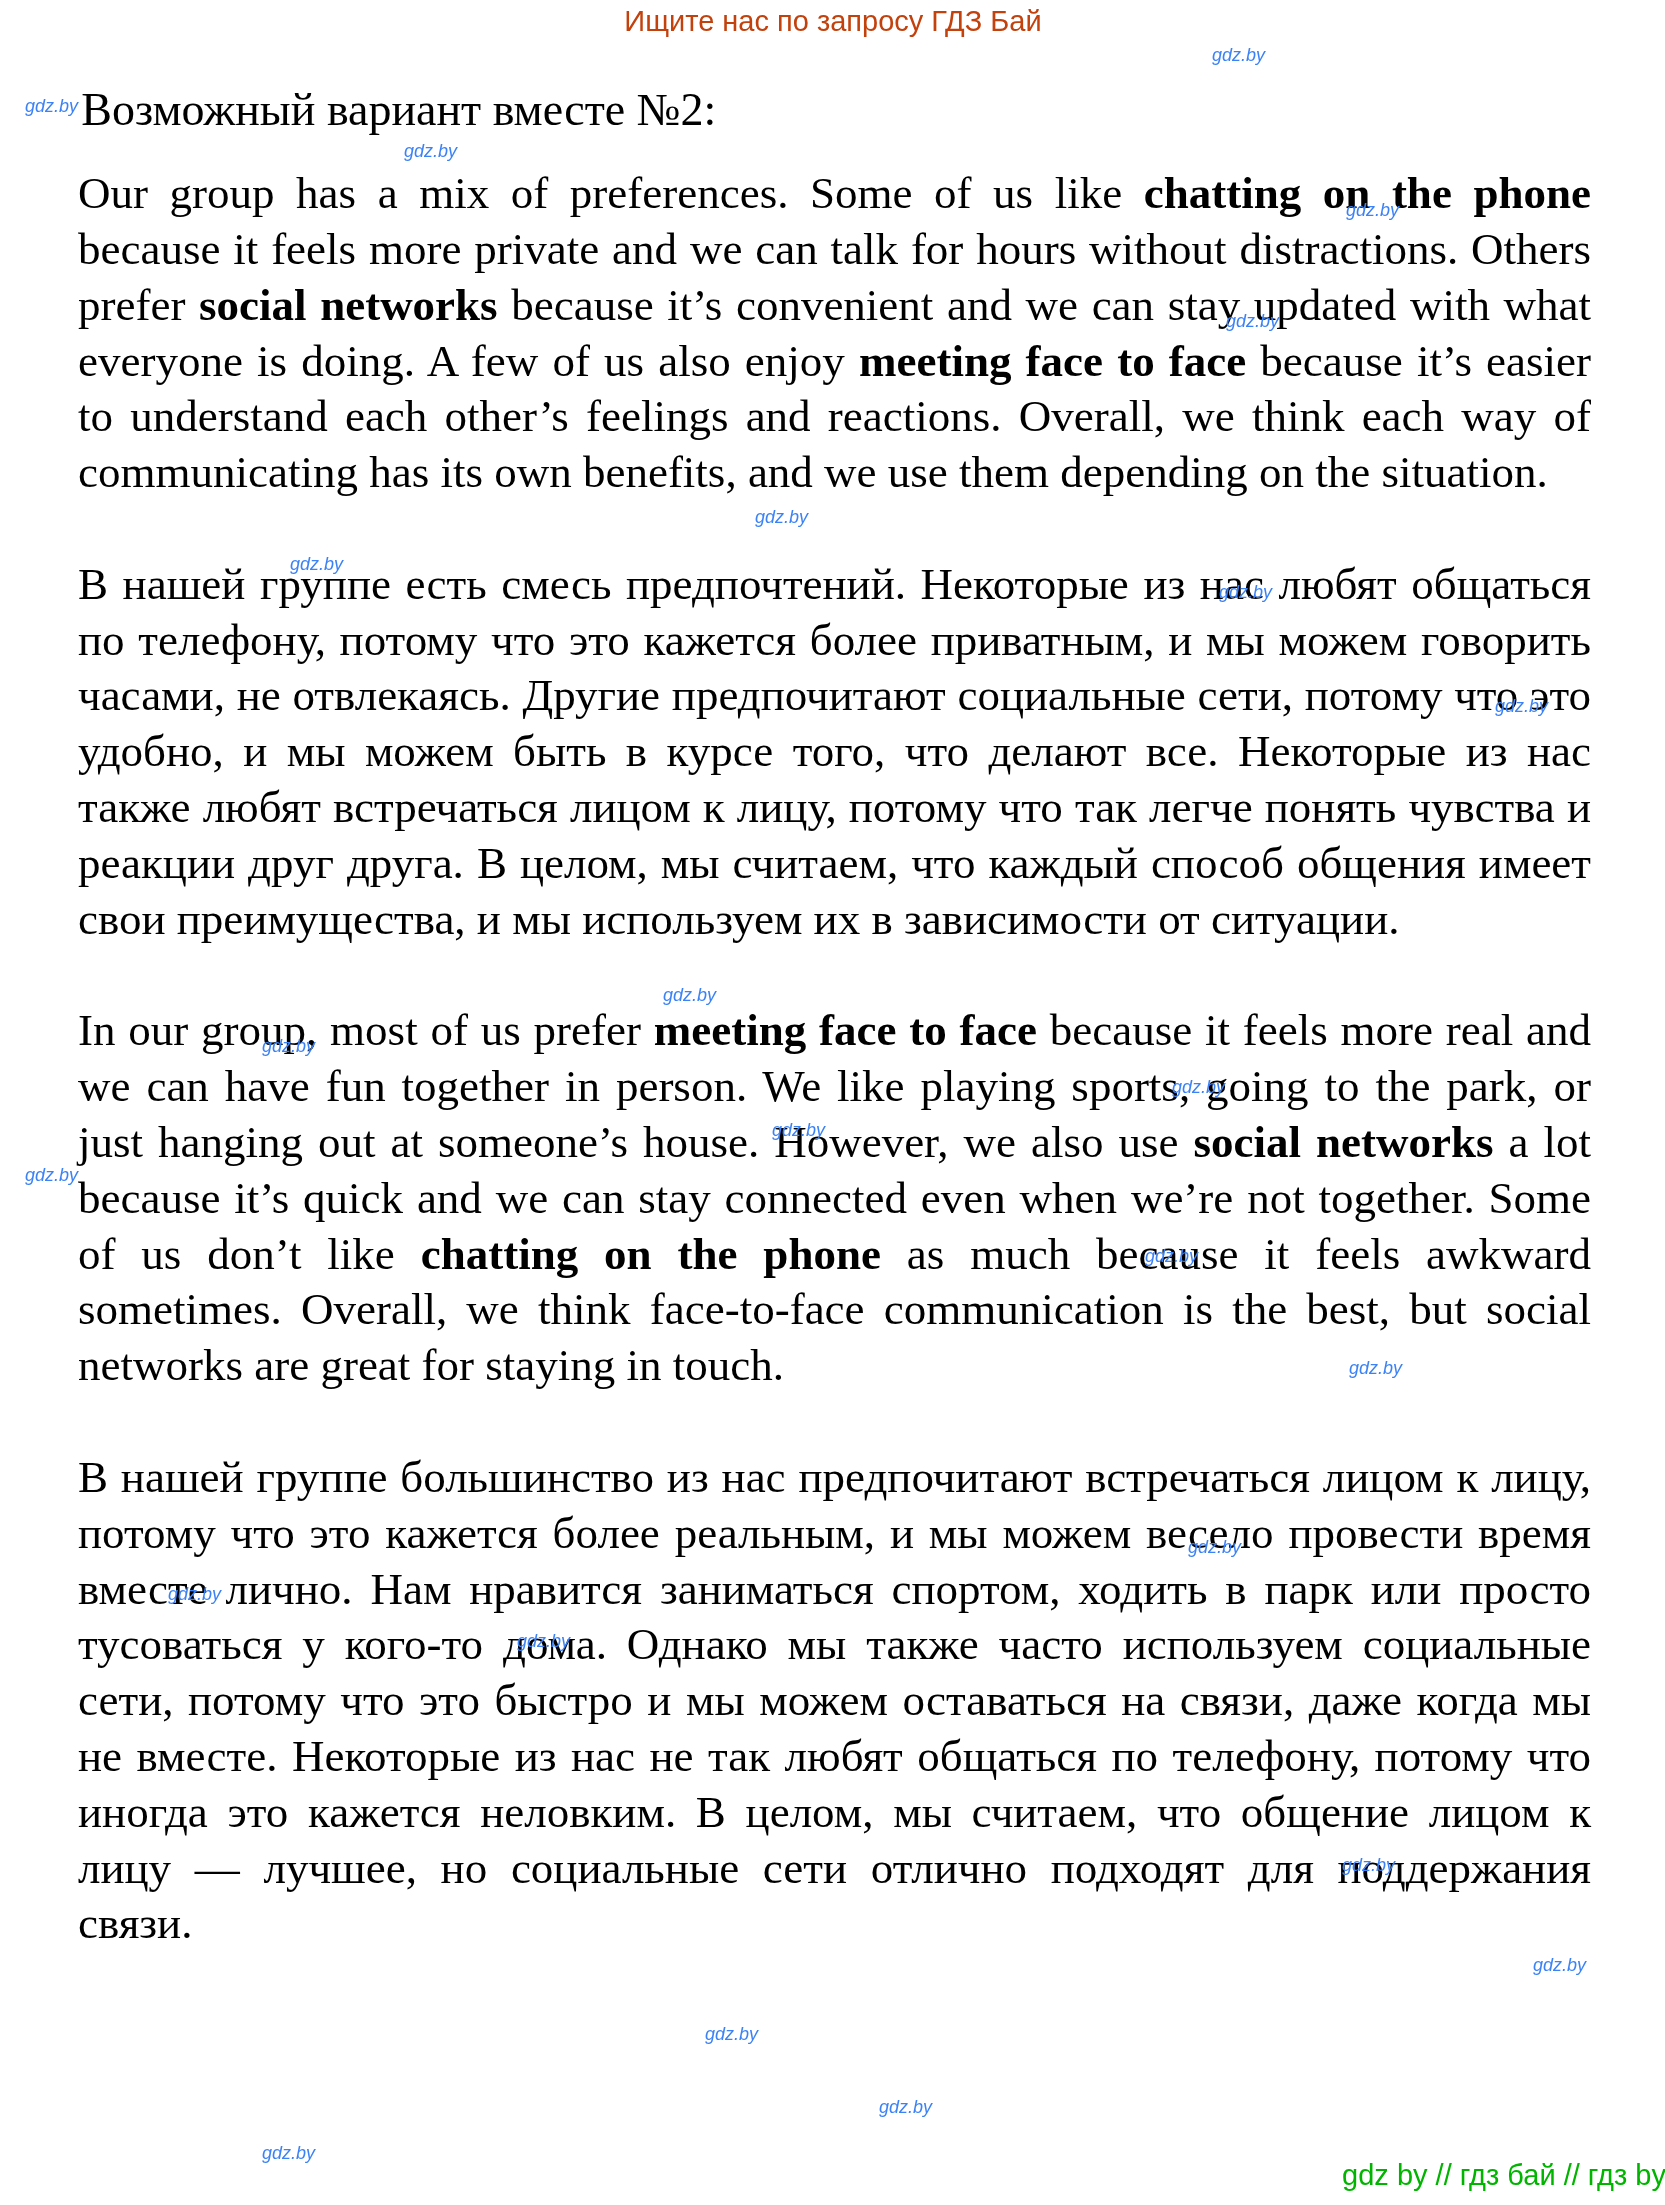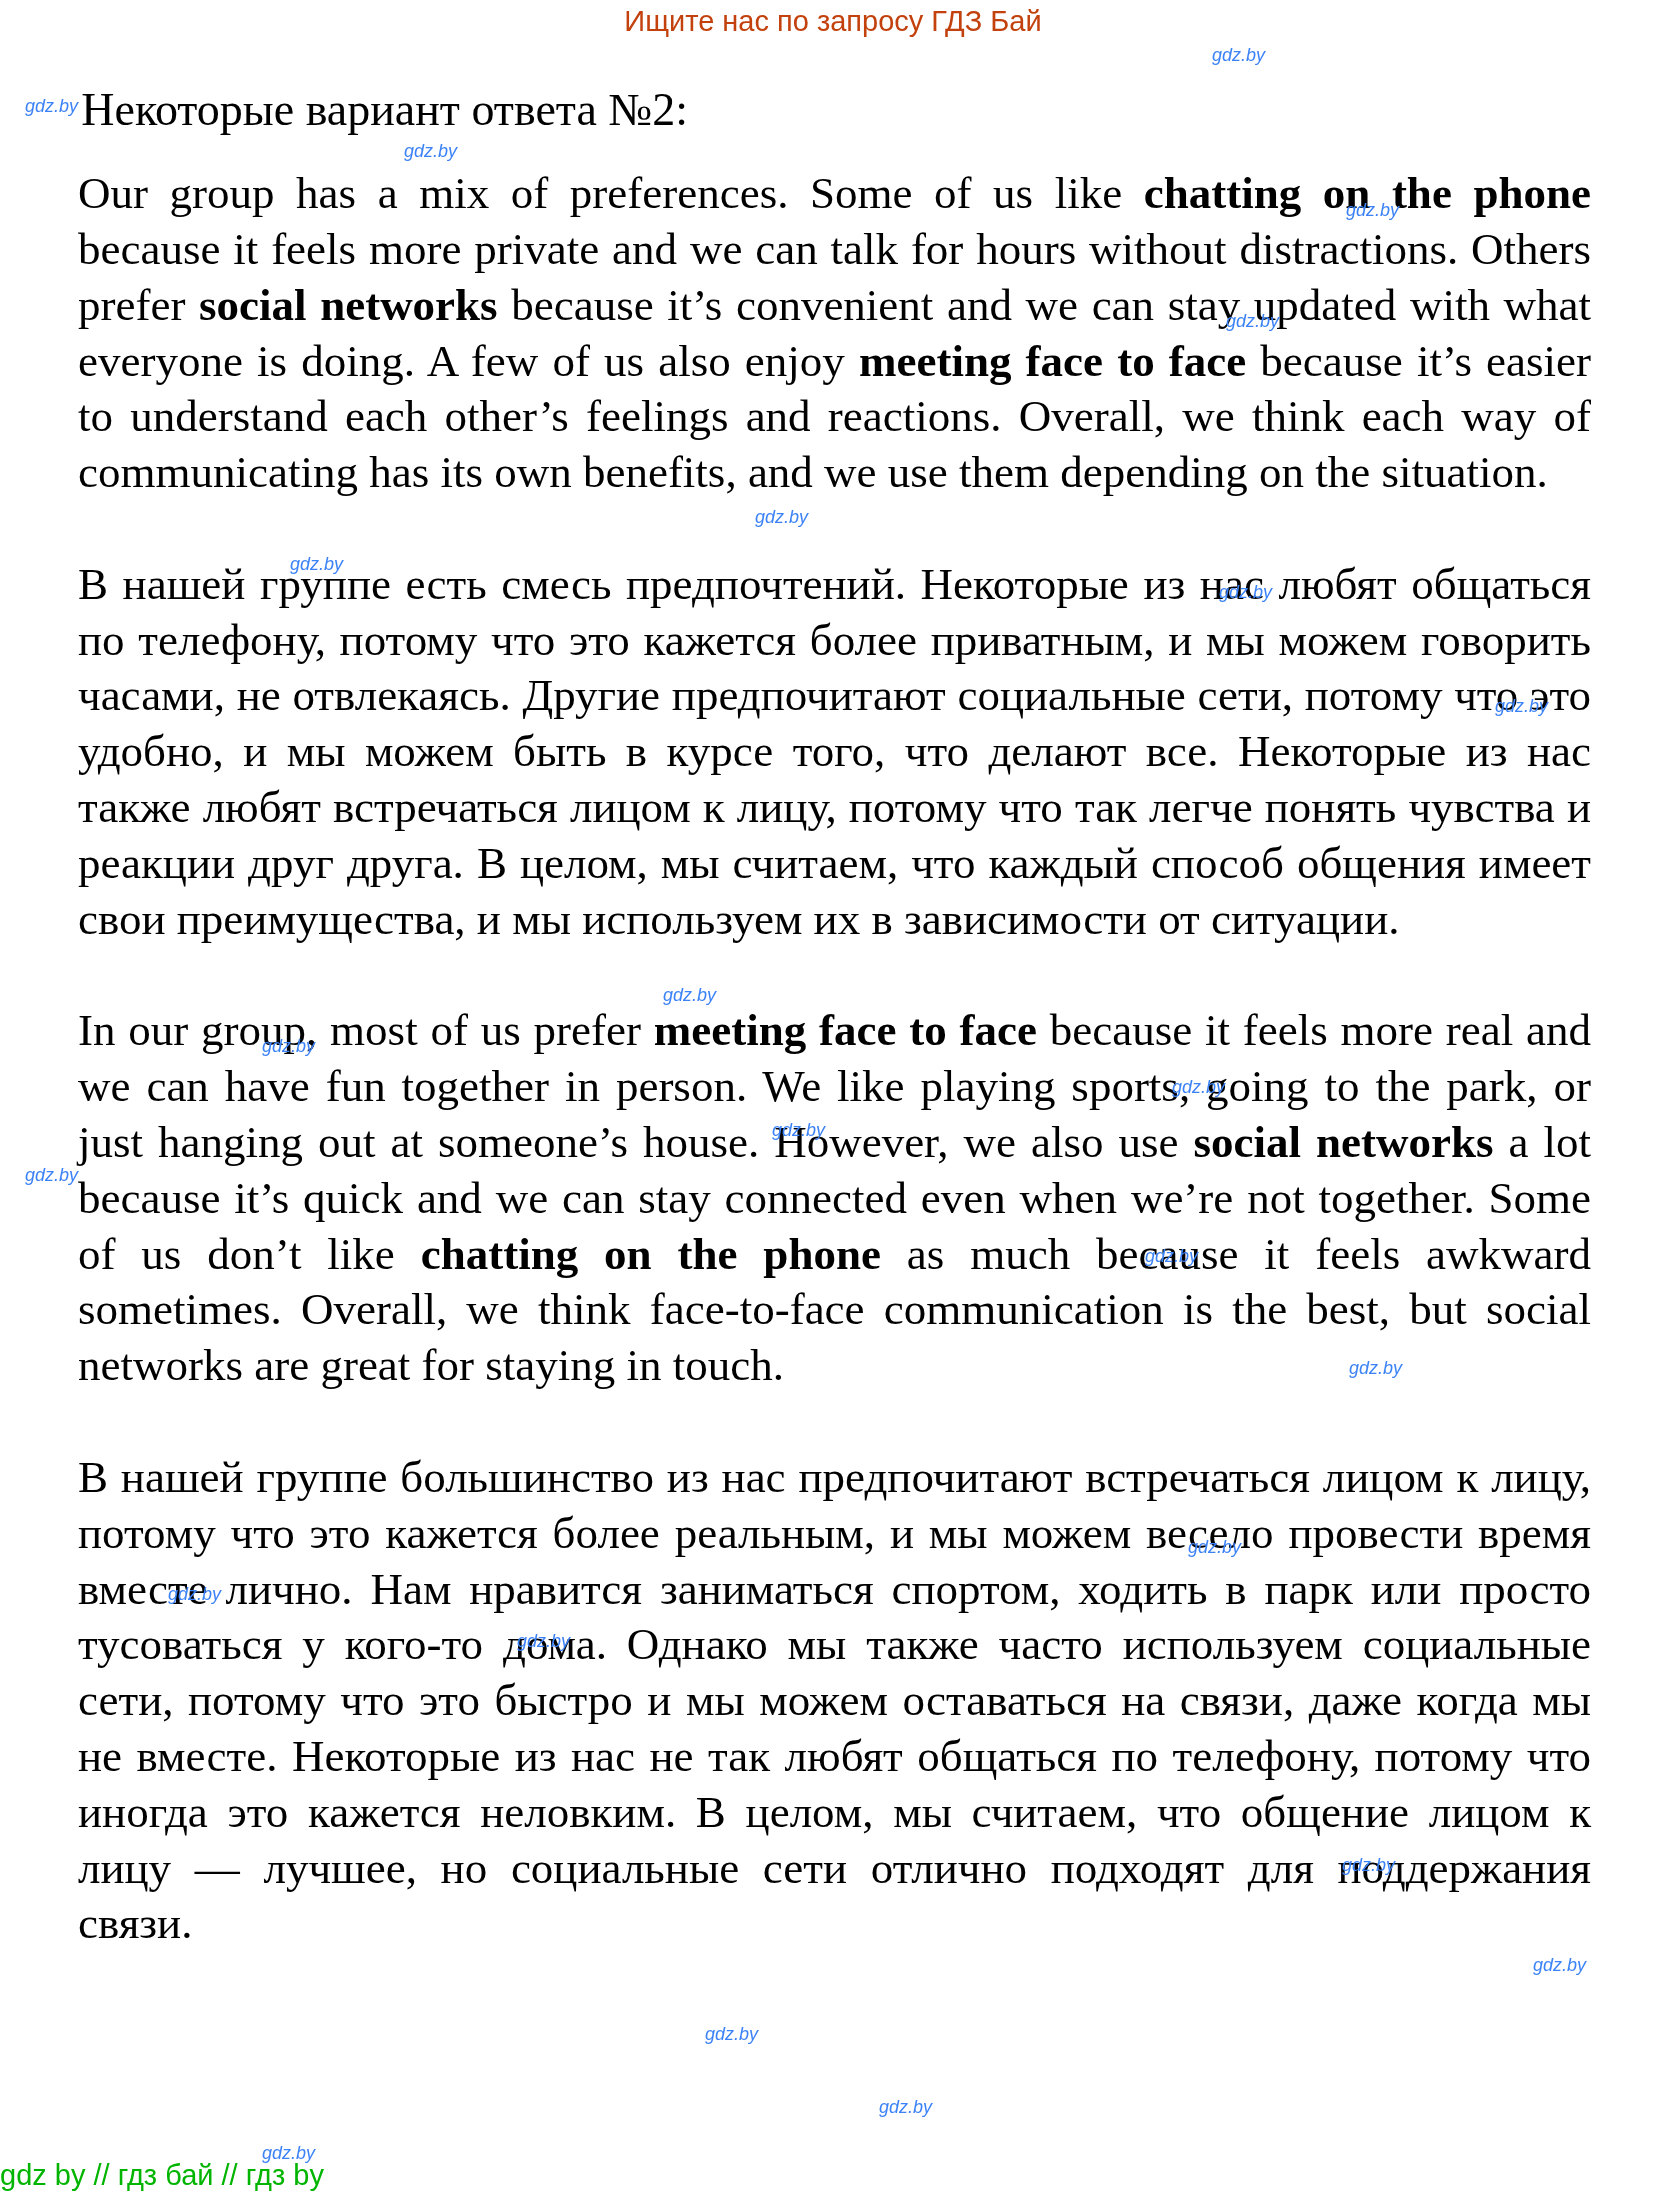--- a/index.html
+++ b/index.html
@@ -23,21 +23,21 @@
     text-align: center;
     font-family: "Liberation Sans", sans-serif;
     font-size: 29px;
     color: #c2410c;
   }
   .bottom-banner {
     position: absolute;
     top: 2159px;
     left: 0;
     width: 100%;
-    text-align: left;
+    text-align: right;
     font-family: "Liberation Sans", sans-serif;
     font-size: 29px;
     color: #00b400;
   }
   .watermark-layer {
     position: absolute;
     left: 0;
     top: 0;
     width: 100%;
     height: 100%;
@@ -103,21 +103,21 @@
     <span class="wm" style="left: 517px; top: 1631px;">gdz.by</span>
     <span class="wm" style="left: 1342px; top: 1855px;">gdz.by</span>
     <span class="wm" style="left: 1533px; top: 1955px;">gdz.by</span>
     <span class="wm" style="left: 705px; top: 2024px;">gdz.by</span>
     <span class="wm" style="left: 879px; top: 2097px;">gdz.by</span>
     <span class="wm" style="left: 262px; top: 2143px;">gdz.by</span>
   </div>
 
 <div class="content">
 
-  <h2>Некоторые вариант ответа №2:</h2>
+  <h2>Возможный вариант вместе №2:</h2>
 
   <p class="para"><span>Our group has a mix of preferences. Some of us like </span><span class="b">chatting on the phone</span><span> because it feels more private and we can talk for hours without distractions. Others prefer </span><span class="b">social networks</span><span> because it’s convenient and we can stay updated with what everyone is doing. A few of us also enjoy </span><span class="b">meeting face to face</span><span> because it’s easier to understand each other’s feelings and reactions. Overall, we think each way of communicating has its own benefits, and we use them depending on the situation.</span></p>
 
   <p class="para"><span>В нашей группе есть смесь предпочтений. Некоторые из нас любят общаться по телефону, потому что это кажется более приватным, и мы можем говорить часами, не отвлекаясь. Другие предпочитают социальные сети, потому что это удобно, и мы можем быть в курсе того, что делают все. Некоторые из нас также любят встречаться лицом к лицу, потому что так легче понять чувства и реакции друг друга. В целом, мы считаем, что каждый способ общения имеет свои преимущества, и мы используем их в зависимости от ситуации.</span></p>
 
 
   <p class="para"><span>In our group, most of us prefer </span><span class="b">meeting face to face</span><span> because it feels more real and we can have fun together in person. We like playing sports, going to the park, or just hanging out at someone’s house. However, we also use </span><span class="b">social networks</span><span> a lot because it’s quick and we can stay connected even when we’re not together. Some of us don’t like </span><span class="b">chatting on the phone</span><span> as much because it feels awkward sometimes. Overall, we think face-to-face communication is the best, but social networks are great for staying in touch.</span></p>
 
   <p class="para"><span>В нашей группе большинство из нас предпочитают встречаться лицом к лицу, потому что это кажется более реальным, и мы можем весело провести время вместе лично. Нам нравится заниматься спортом, ходить в парк или просто тусоваться у кого-то дома. Однако мы также часто используем социальные сети, потому что это быстро и мы можем оставаться на связи, даже когда мы не вместе. Некоторые из нас не так любят общаться по телефону, потому что иногда это кажется неловким. В целом, мы считаем, что общение лицом к лицу — лучшее, но социальные сети отлично подходят для поддержания связи.</span></p>
 

